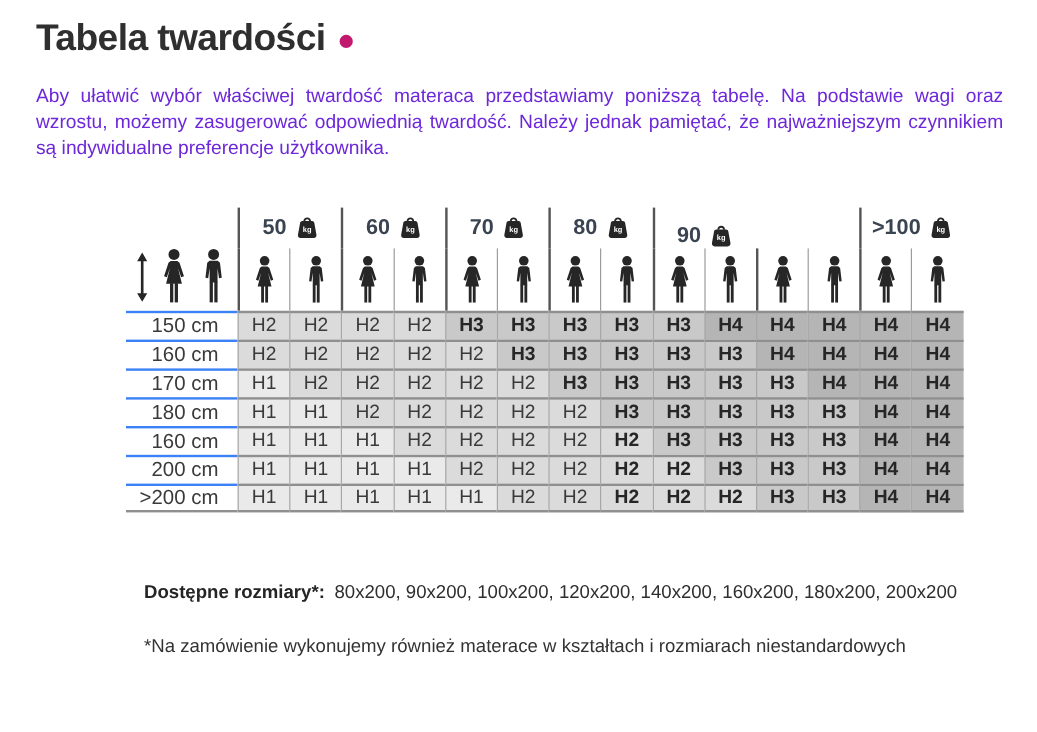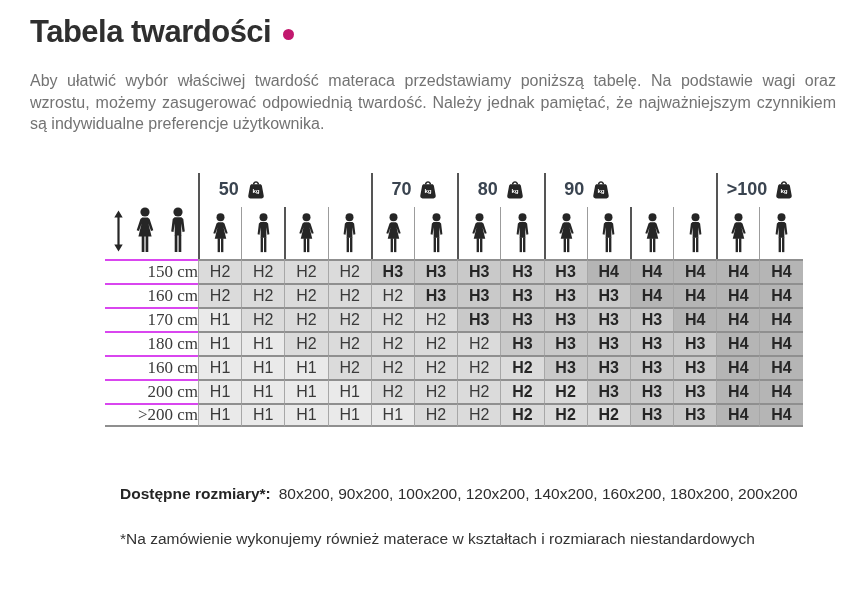--- a/index.html
+++ b/index.html
@@ -1,37 +1,37 @@
 <!DOCTYPE html>
 <html><head>
 <meta charset="utf-8">
 <style>
   html,body{margin:0;padding:0;background:#ffffff;}
   .page{position:relative;width:864px;height:610px;background:#fff;overflow:hidden;
         font-family:"Liberation Sans",sans-serif;color:#3a3a3a;}
   h1{margin:14px 0 0 30px;font-size:31px;font-weight:bold;color:#2f2f2f;letter-spacing:-0.5px;}
   .accent-dot{display:inline-block;width:11px;height:11px;border-radius:50%;
               margin-left:12px;vertical-align:middle;position:relative;top:1px;}
-  .intro{margin:20px 28px 0 30px;font-size:16px;line-height:21.5px;color:#737373;
+  .intro{margin:20px 28px 0 30px;font-size:16px;line-height:21.5px;color:#6d28d9;
          text-align:justify;}
   
   #twtable{display:grid;grid-template-columns:93px repeat(14,43.2px);
            grid-template-rows:34px 52px repeat(7,24px);margin:38px 0 12px 105px;}
   .corner{grid-column:1;grid-row:1 / span 2;display:flex;align-items:flex-end;
           justify-content:center;gap:8px;padding-bottom:6px;}
   .wh{border-left:2px solid #555;display:flex;align-items:center;justify-content:center;
       gap:7px;font-size:18px;font-weight:bold;color:#3a4450;}
   .icell{display:flex;align-items:center;justify-content:center;}
   .gline{border-left:2px solid #555;}
   .msep{border-left:1px solid #9c9c9c;}
   .dcell{border-left:1px solid #a7a7a7;border-top:2px solid #8f8f8f;display:flex;
          align-items:center;justify-content:center;font-size:16px;color:#3a3a3a;}
   .dcell.bold{font-weight:bold;color:#262626;}
-  .hlabel{border-top:2px solid #d946ef;display:flex;align-items:center;
-          justify-content:flex-end;padding-right:0;font-size:17px;color:#3a3a3a;background:#fff;font-family:Liberation Serif, serif;}
+  .hlabel{border-top:2px solid #3b82f6;display:flex;align-items:center;
+          justify-content:flex-end;padding-right:16px;font-size:17px;color:#3a3a3a;background:#fff;}
   .lastrow{border-bottom:2px solid #8f8f8f;}
   
   svg{fill:#262626;}
   .svg-female{width:23px;height:40px;}
   .svg-male{width:21px;height:40px;}
   .corner .svg-female{width:26px;height:46px;}
   .corner .svg-male{width:24px;height:46px;}
   .svg-kg{width:20px;height:20px;}
   .svg-arrow{width:11px;height:44px;}
   
@@ -67,37 +67,45 @@
     </div>
 
   <div class="wh" style="grid-area: 1 / 2 / auto / span 2;">
         <span>50</span>
         <svg class="svg-kg" viewBox="0 0 20 20" aria-hidden="true">
     <path d="M10,1.2 C8.2,1.2 6.8,2.6 6.8,4.4 L8.4,4.4 C8.4,3.5 9.1,2.8 10,2.8 C10.9,2.8 11.6,3.5 11.6,4.4 L13.2,4.4 C13.2,2.6 11.8,1.2 10,1.2 Z"></path>
     <path d="M5.9,4.2 L14.1,4.2 C15,4.2 15.7,4.8 15.9,5.7 L17.7,15.6 C18,17.1 17,18.4 15.5,18.4 L4.5,18.4 C3,18.4 2,17.1 2.3,15.6 L4.1,5.7 C4.3,4.8 5,4.2 5.9,4.2 Z"></path>
     <text x="10" y="13.4" text-anchor="middle" font-size="6.2" font-weight="bold" fill="#ffffff" font-family="Liberation Sans, sans-serif">kg</text>
   </svg>
       </div>
+      <div class="wh" style="grid-area: 1 / 4 / auto / span 2;">
+        <span>60</span>
+        <svg class="svg-kg" viewBox="0 0 20 20" aria-hidden="true">
+    <path d="M10,1.2 C8.2,1.2 6.8,2.6 6.8,4.4 L8.4,4.4 C8.4,3.5 9.1,2.8 10,2.8 C10.9,2.8 11.6,3.5 11.6,4.4 L13.2,4.4 C13.2,2.6 11.8,1.2 10,1.2 Z"></path>
+    <path d="M5.9,4.2 L14.1,4.2 C15,4.2 15.7,4.8 15.9,5.7 L17.7,15.6 C18,17.1 17,18.4 15.5,18.4 L4.5,18.4 C3,18.4 2,17.1 2.3,15.6 L4.1,5.7 C4.3,4.8 5,4.2 5.9,4.2 Z"></path>
+    <text x="10" y="13.4" text-anchor="middle" font-size="6.2" font-weight="bold" fill="#ffffff" font-family="Liberation Sans, sans-serif">kg</text>
+  </svg>
+      </div>
       <div class="wh" style="grid-area: 1 / 6 / auto / span 2;">
         <span>70</span>
         <svg class="svg-kg" viewBox="0 0 20 20" aria-hidden="true">
     <path d="M10,1.2 C8.2,1.2 6.8,2.6 6.8,4.4 L8.4,4.4 C8.4,3.5 9.1,2.8 10,2.8 C10.9,2.8 11.6,3.5 11.6,4.4 L13.2,4.4 C13.2,2.6 11.8,1.2 10,1.2 Z"></path>
     <path d="M5.9,4.2 L14.1,4.2 C15,4.2 15.7,4.8 15.9,5.7 L17.7,15.6 C18,17.1 17,18.4 15.5,18.4 L4.5,18.4 C3,18.4 2,17.1 2.3,15.6 L4.1,5.7 C4.3,4.8 5,4.2 5.9,4.2 Z"></path>
     <text x="10" y="13.4" text-anchor="middle" font-size="6.2" font-weight="bold" fill="#ffffff" font-family="Liberation Sans, sans-serif">kg</text>
   </svg>
       </div>
       <div class="wh" style="grid-area: 1 / 8 / auto / span 2;">
         <span>80</span>
         <svg class="svg-kg" viewBox="0 0 20 20" aria-hidden="true">
     <path d="M10,1.2 C8.2,1.2 6.8,2.6 6.8,4.4 L8.4,4.4 C8.4,3.5 9.1,2.8 10,2.8 C10.9,2.8 11.6,3.5 11.6,4.4 L13.2,4.4 C13.2,2.6 11.8,1.2 10,1.2 Z"></path>
     <path d="M5.9,4.2 L14.1,4.2 C15,4.2 15.7,4.8 15.9,5.7 L17.7,15.6 C18,17.1 17,18.4 15.5,18.4 L4.5,18.4 C3,18.4 2,17.1 2.3,15.6 L4.1,5.7 C4.3,4.8 5,4.2 5.9,4.2 Z"></path>
     <text x="10" y="13.4" text-anchor="middle" font-size="6.2" font-weight="bold" fill="#ffffff" font-family="Liberation Sans, sans-serif">kg</text>
   </svg>
       </div>
-      <div class="wh" style="grid-area: 1 / 10 / auto / span 2;">
+      <div class="wh" style="grid-area: 1 / 10 / auto / span 2; align-items: flex-end;">
         <span>90</span>
         <svg class="svg-kg" viewBox="0 0 20 20" aria-hidden="true">
     <path d="M10,1.2 C8.2,1.2 6.8,2.6 6.8,4.4 L8.4,4.4 C8.4,3.5 9.1,2.8 10,2.8 C10.9,2.8 11.6,3.5 11.6,4.4 L13.2,4.4 C13.2,2.6 11.8,1.2 10,1.2 Z"></path>
     <path d="M5.9,4.2 L14.1,4.2 C15,4.2 15.7,4.8 15.9,5.7 L17.7,15.6 C18,17.1 17,18.4 15.5,18.4 L4.5,18.4 C3,18.4 2,17.1 2.3,15.6 L4.1,5.7 C4.3,4.8 5,4.2 5.9,4.2 Z"></path>
     <text x="10" y="13.4" text-anchor="middle" font-size="6.2" font-weight="bold" fill="#ffffff" font-family="Liberation Sans, sans-serif">kg</text>
   </svg>
       </div>
       <div class="wh" style="grid-area: 1 / 14 / auto / span 2;">
         <span>&gt;100</span>
         <svg class="svg-kg" viewBox="0 0 20 20" aria-hidden="true">

